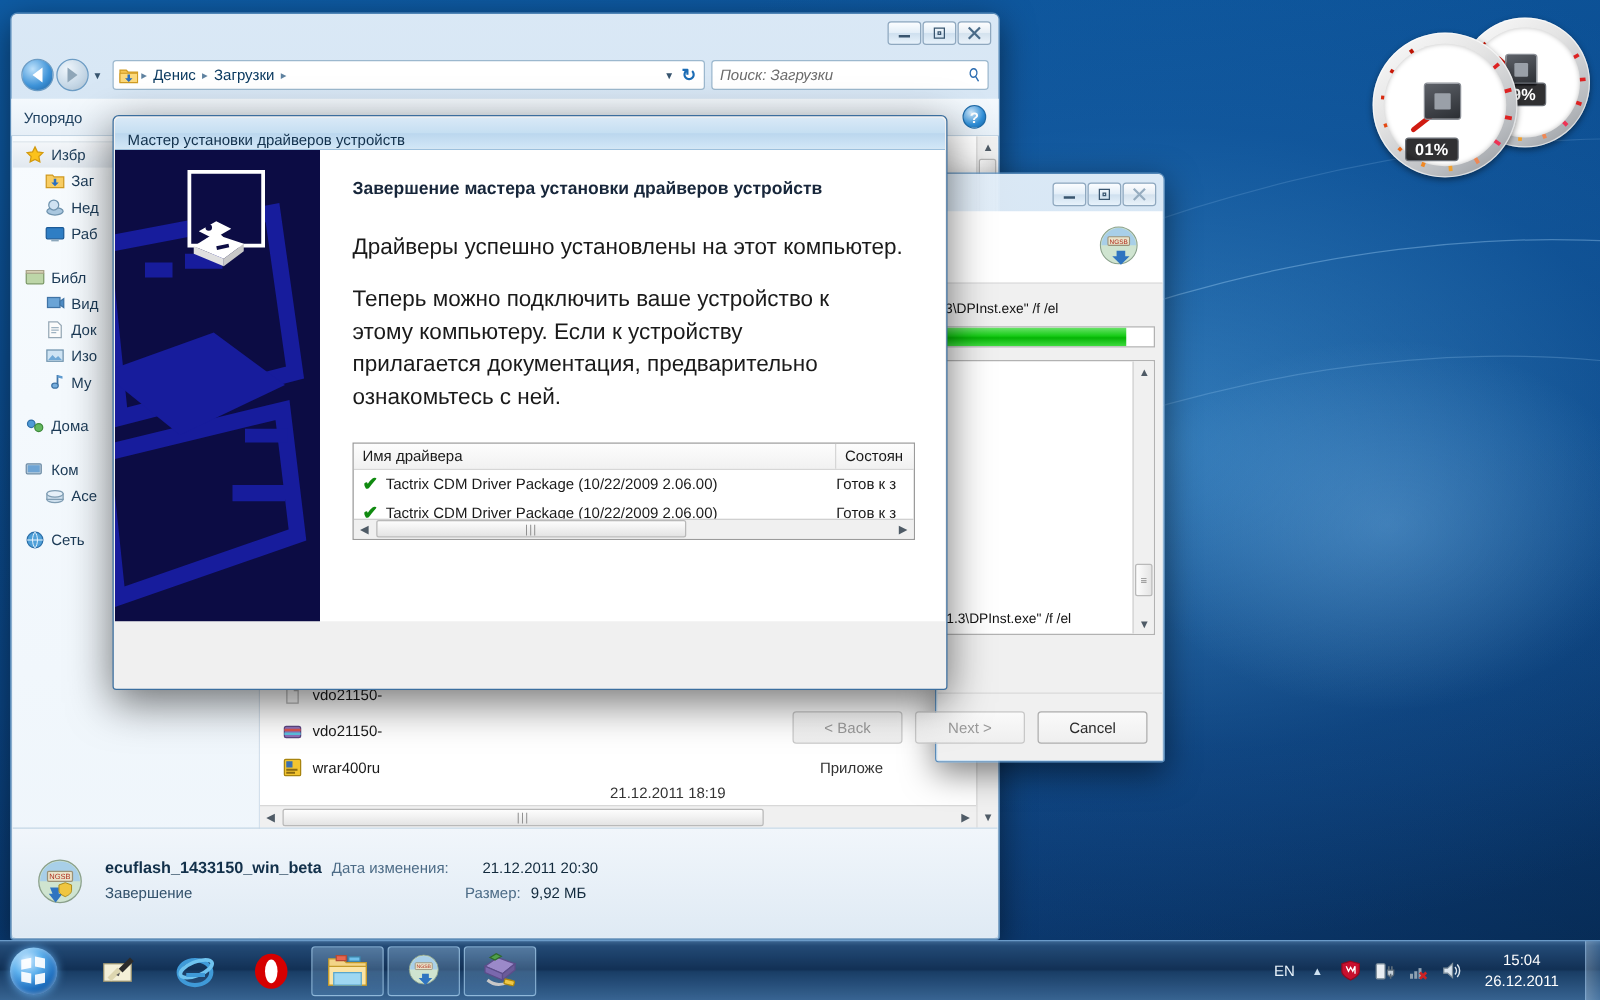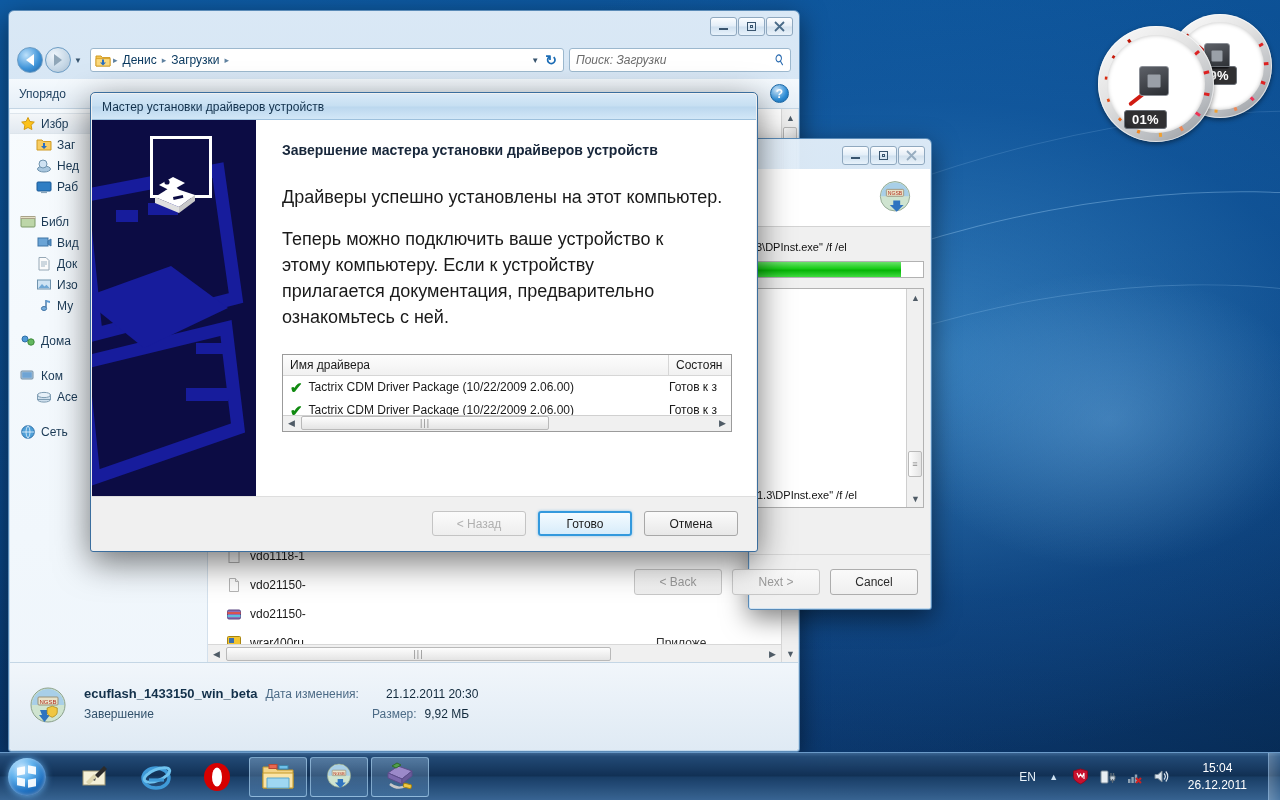--- a/index.html
+++ b/index.html
@@ -166,21 +166,21 @@
   .nbtn.enabled { border-color:#adadad; color:#2a2a2a; }
 
   
   #wizard { left:90px; top:92px; width:668px; height:460px;
     background:#f0f0f0; border:1px solid #3b6e9e; border-radius:5px 5px 3px 3px;
     box-shadow:0 10px 34px rgba(0,0,0,0.55); position:absolute; }
   #wiz-title {
     position:absolute; left:1px; top:1px; right:1px; height:26px;
     background:linear-gradient(180deg,#d9e9f7 0%,#c6dff2 48%,#bbd7ee 52%,#d2e7f7 100%);
     border-radius:4px 4px 0 0; border-bottom:1px solid #9dc0dc;
-    display:flex; align-items:center; padding-left:10px; font-size:12px; color:#12314c;
+    display:flex; align-items:flex-end; padding-left:10px; font-size:12px; color:#12314c;
   }
   #wiz-content { position:absolute; left:1px; top:27px; right:1px; height:377px; background:#fff; display:flex; }
   #wiz-banner { width:164px; background:#0c0c44; position:relative; overflow:hidden; flex:0 0 164px; }
   #wiz-banner svg { position:absolute; left:-6px; top:28px; }
   .drv-icon { position:absolute; left:58px; top:16px; width:62px; height:62px; background:#0c0c44; border:3px solid #fff; }
   #wiz-main { flex:1; padding:22px 24px 0 26px; }
   .wiz-h1 { font-size:14px; font-weight:bold; color:#17263a; line-height:1.25; margin:0 0 24px 0; }
   .wiz-p { font-size:18px; color:#1a1a1a; line-height:1.45; margin:0 0 16px 0; }
   .drvtable { margin-top:24px; border:1px solid #9b9b9b; background:#fff; height:78px; position:relative; overflow:hidden; }
   .dt-head { display:flex; height:21px; background:linear-gradient(180deg,#fdfdfd,#f1f1f1); border-bottom:1px solid #d6d6d6; font-size:12px; color:#1a1a1a; }
@@ -429,26 +429,20 @@
         <span class="ni"><svg width="16" height="16" viewBox="0 0 16 16">
               <circle cx="8" cy="8" r="6.3" fill="#4fa0d8" stroke="#2a6ea8"></circle>
               <path d="M1.7 8h12.6M8 1.7c2.6 2.8 2.6 9.8 0 12.6M8 1.7c-2.6 2.8-2.6 9.8 0 12.6" stroke="#e8f4ff" fill="none" stroke-width="0.8"></path>
             </svg></span>
         <span>Сеть</span>
       </div>
     </div>
 
     <div id="exp-filelist">
       <div style="height:432px;"></div>
-      <div class="frow">
-        <span class="ni"><svg width="16" height="16" viewBox="0 0 16 16">
-              <rect x="3" y="1.5" width="10" height="13" fill="#fff" stroke="#b0b0b0"></rect>
-            </svg></span>
-        <span class="fname">vdo1118-1</span>
-      </div>
       <div class="frow">
         <span class="ni"><svg width="16" height="16" viewBox="0 0 16 16">
               <path d="M3.5 1.5h6l3 3v10h-9z" fill="#fdfdfd" stroke="#b4b4b4"></path>
               <path d="M9.5 1.5v3h3" fill="#eee" stroke="#b4b4b4"></path>
             </svg></span>
         <span class="fname">vdo21150-</span>
       </div>
       <div class="frow">
         <span class="ni"><svg width="16" height="16" viewBox="0 0 16 16">
               <rect x="1.5" y="4" width="13" height="9" rx="1.5" fill="#8b6fb8" stroke="#5a4480"></rect>
@@ -604,25 +598,20 @@
           <div class="dt-c2">Готов к з</div>
         </div>
         <div class="dt-hscroll">
           <div class="sb-arrow">◀</div>
           <div class="sb-thumb-h" style="flex:0 0 248px;">|||</div>
           <div class="sb-arrow" style="margin-left:auto;">▶</div>
         </div>
       </div>
     </div>
   </div>
-  <div id="wiz-foot">
-    <div class="wbtn">&lt; Назад</div>
-    <div class="wbtn default">Готово</div>
-    <div class="wbtn norm">Отмена</div>
-  </div>
 </div>
 
 <div id="taskbar">
   <div id="startorb">
     <div class="orb">
       <span class="pane" style="left:9px; top:9px; transform:skewY(-12deg);"></span>
       <span class="pane" style="left:20px; top:8px; transform:skewY(12deg);"></span>
       <span class="pane" style="left:9px; top:20px; transform:skewY(12deg);"></span>
       <span class="pane" style="left:20px; top:21px; transform:skewY(-12deg);"></span>
     </div>

